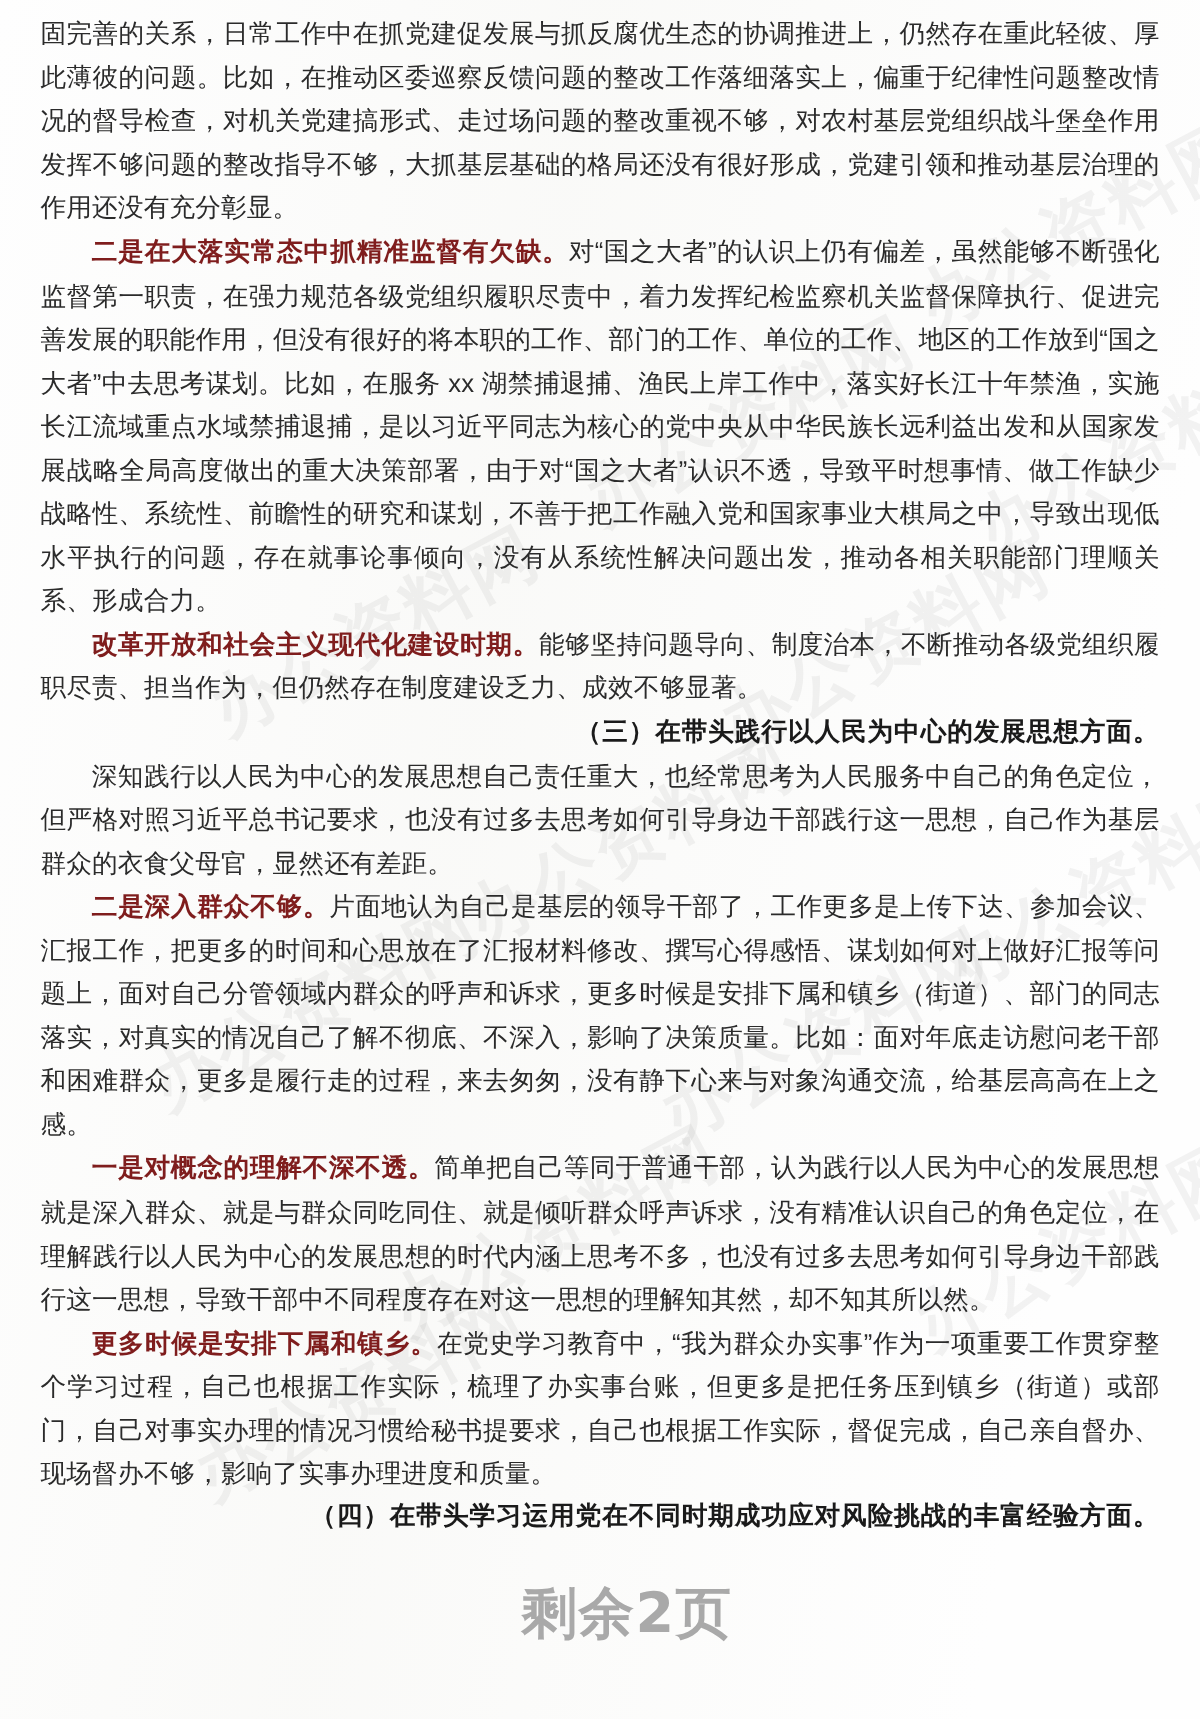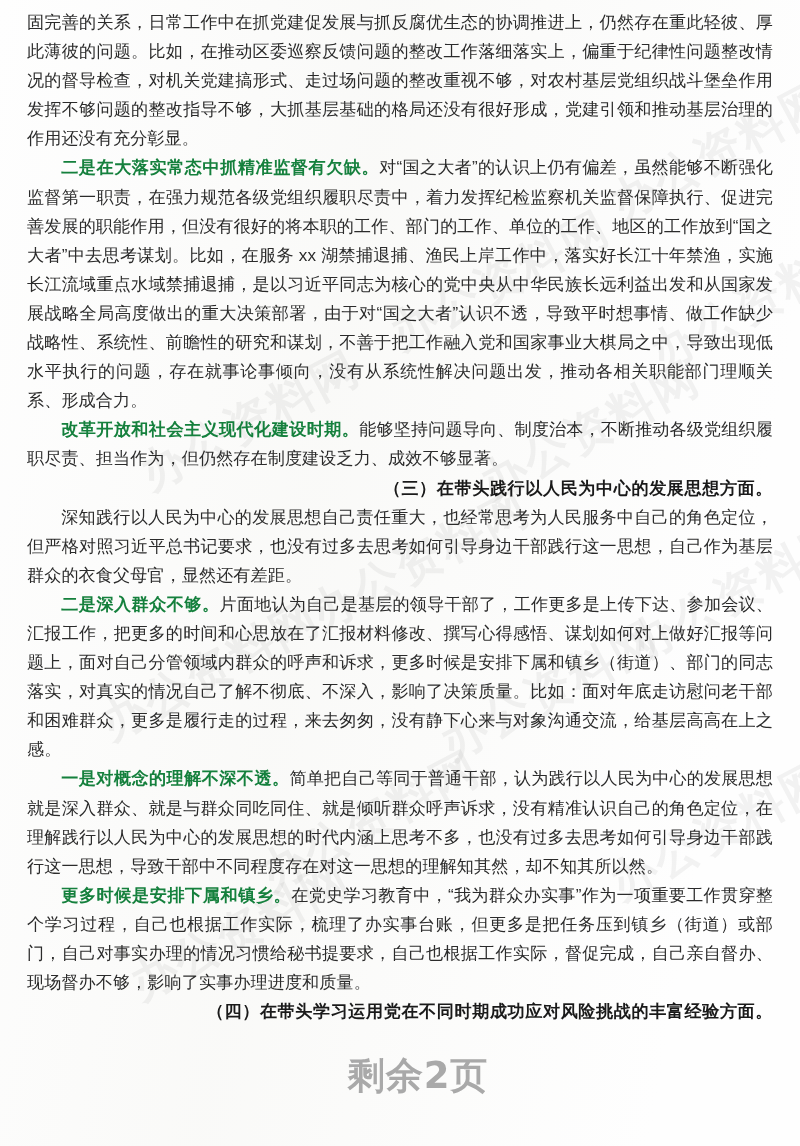--- a/index.html
+++ b/index.html
@@ -65,21 +65,21 @@
     text-justify: inter-ideograph;
     letter-spacing: 0.1px;
     font-family: Liberation Sans, sans-serif;
   }
 
   p.para.indent { text-indent: 2em; }
 
   
   .lead {
     font-weight: 700;
-    color: #15803d;
+    color: #7f1d1d;
     letter-spacing: 0.4px;
     margin-top: 12px;
   }
 
   
   p.section-heading {
     margin: 0;
     font-size: 17.1px;
     line-height: 29.1px;
     font-weight: 700;

